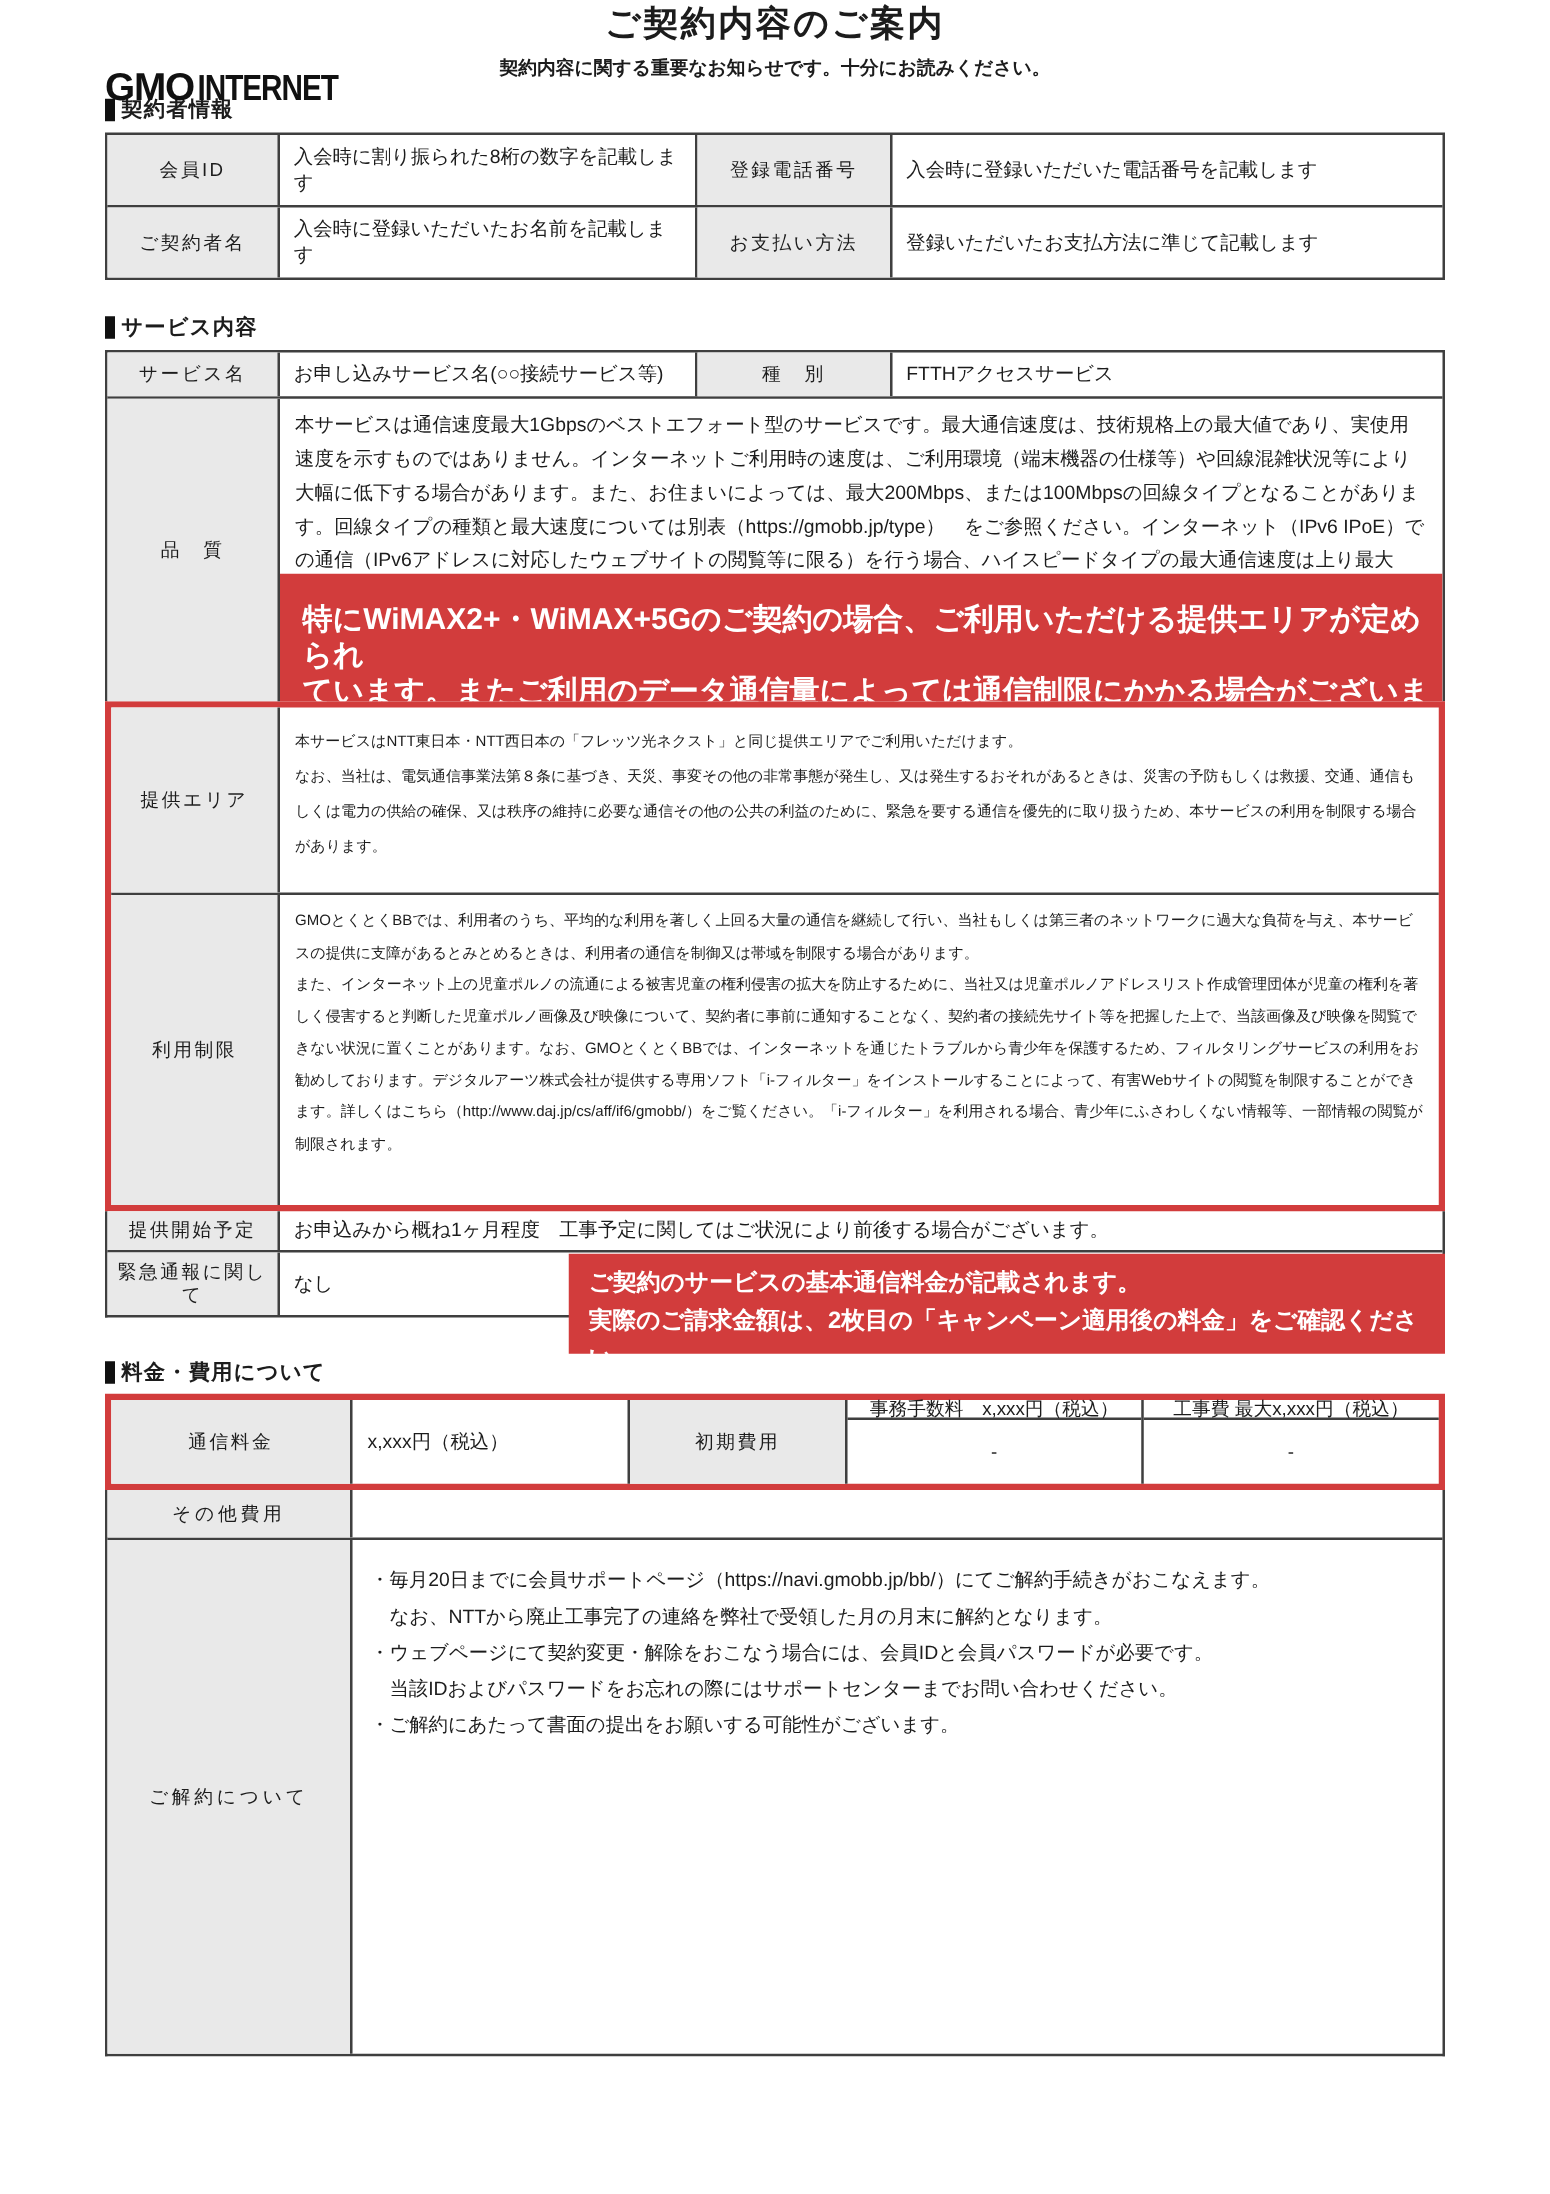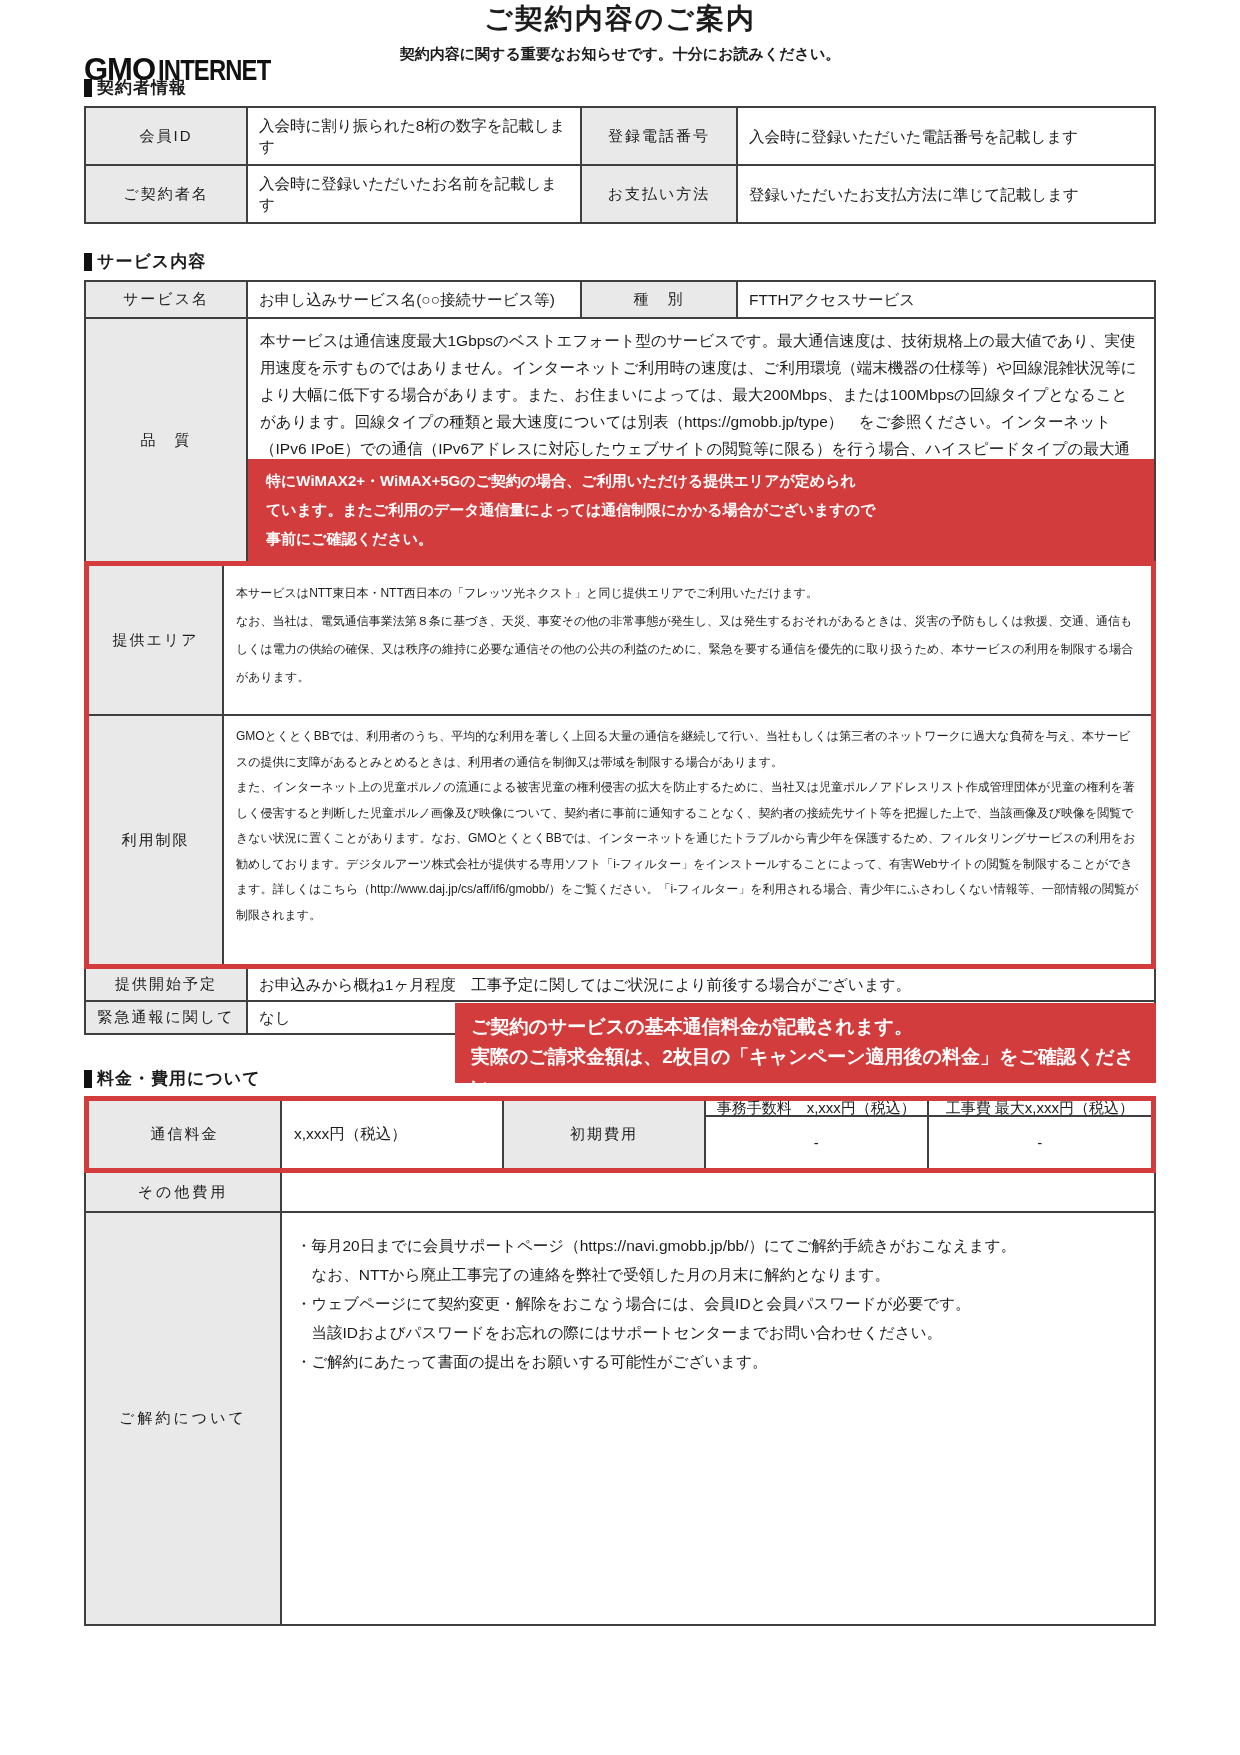--- a/index.html
+++ b/index.html
@@ -36,33 +36,33 @@
   .tbl.no-bottom{border-bottom:none;}
   .trow{display:flex;border-top:2px solid var(--border);align-items:stretch;}
   .trow:first-child{border-top:none;}
   .tlabel{
     background:var(--label-bg);border-right:2px solid var(--border);
     display:flex;align-items:center;justify-content:center;text-align:center;
     font-size:15px;letter-spacing:2px;padding:6px 3px;flex:0 0 auto;
   }
   .tval{padding:7px 11px;font-size:15.5px;display:flex;align-items:center;flex:1 1 auto;line-height:21px;}
   .tval.mid{flex:0 0 auto;border-right:2px solid var(--border);}
-  .w-l1{width:162px;text-align:center;}
+  .w-l1{width:138px;text-align:center;}
   .w-v1{width:334px;}
   .w-l2{width:156px;}
 
   
   .quality-val{
     position:relative;display:block;height:242px;overflow:hidden;
     padding:8px 12px 0;font-size:15.5px;line-height:27px;
   }
   .callout1{
     position:absolute;left:0;right:0;bottom:0;height:102px;
-    background:var(--red);color:#fff;font-weight:bold;font-size:15px;line-height:29px;
-    padding:7px 10px 0 18px;z-index:2;
+    background:var(--red);color:#fff;font-weight:bold;font-size:24px;line-height:29px;
+    padding:22px 10px 0 18px;z-index:2;
   }
 
   
   .red-wrap{margin:0 84px;border:5px solid var(--red);}
   .red-wrap .trow:first-child{border-top:none;}
   .red-wrap .tlabel{width:135px;}
   .area-val{display:block;padding:13px 12px;font-size:12px;line-height:28px;min-height:148px;}
   .restrict-val{display:block;padding:8px 12px;font-size:12px;line-height:25.5px;min-height:248px;}
 
   
@@ -72,21 +72,21 @@
     background:var(--red);color:#fff;font-weight:bold;font-size:19px;line-height:30px;
     padding:9px 10px 0 16px;z-index:3;
   }
   .tight .tval{padding-top:4px;padding-bottom:4px;}
 
   
   .fee-red-wrap{margin:6px 84px 0;border:5px solid var(--red);}
   .fee-row{display:flex;align-items:stretch;min-height:67px;}
   .fee-label{width:193px;background:var(--label-bg);border-right:2px solid var(--border);display:flex;align-items:center;justify-content:center;font-size:15px;letter-spacing:2px;}
   .fee-val{width:222px;border-right:2px solid var(--border);display:flex;align-items:center;padding:0 12px;font-size:15.5px;}
-  .fee-label2{width:202px;background:var(--label-bg);border-right:2px solid var(--border);display:flex;align-items:center;justify-content:center;font-size:15px;letter-spacing:2px;}
+  .fee-label2{width:174px;background:var(--label-bg);border-right:2px solid var(--border);display:flex;align-items:center;justify-content:center;font-size:15px;letter-spacing:2px;}
   .fee-sub{flex:1;display:flex;}
   .fee-sub-col{flex:1 1 55%;display:flex;flex-direction:column;}
   .fee-sub-col.left{border-right:2px solid var(--border);}
   .fee-sub-top{height:16px;border-bottom:2px solid var(--border);display:flex;align-items:center;justify-content:center;font-size:15px;}
   .fee-sub-bot{flex:1;display:flex;align-items:center;justify-content:center;font-size:15px;}
   .fee-rest .tlabel{width:196px;letter-spacing:3px;}
   .other-row{min-height:38px;}
   .cancel-row{min-height:413px;}
   .cancel-val{display:block;padding:18px 14px;font-size:15.5px;line-height:29px;}
 </style>

